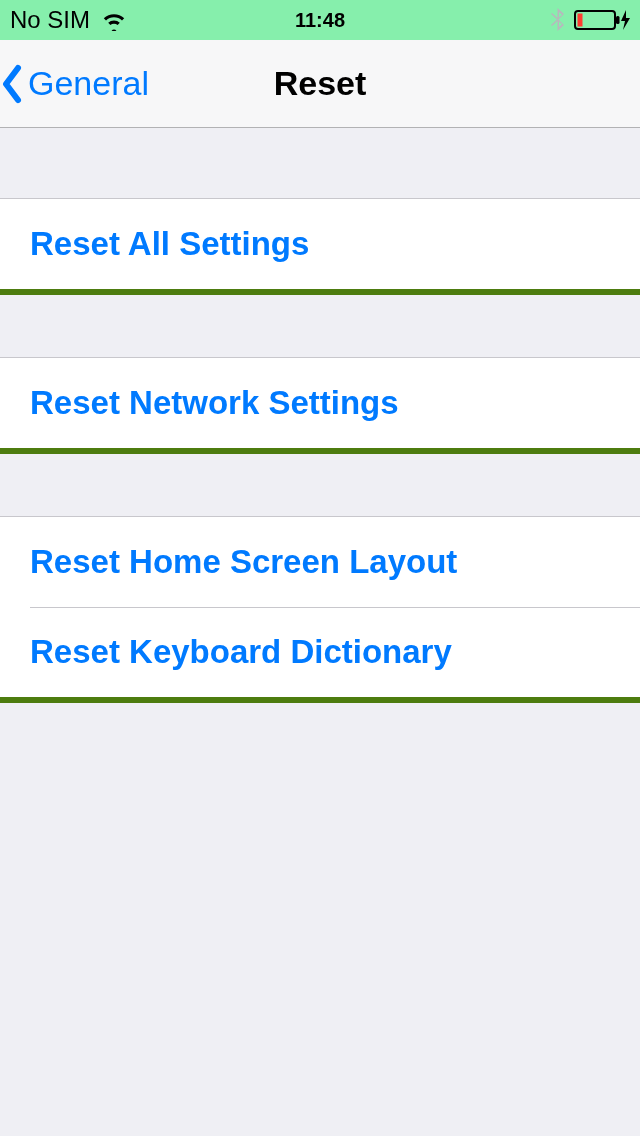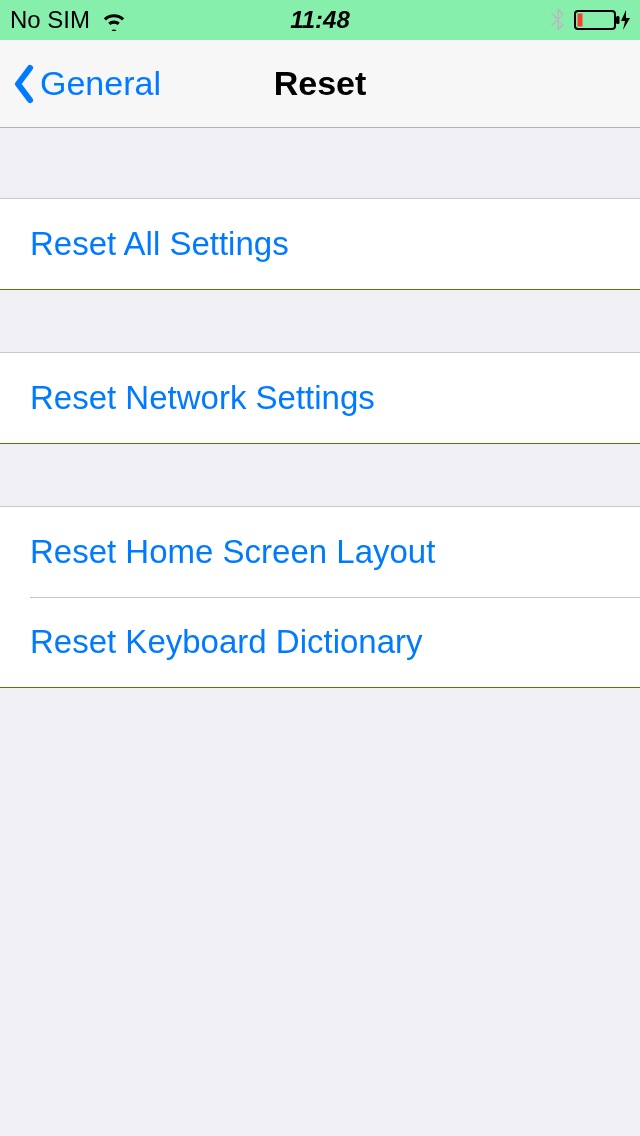--- a/index.html
+++ b/index.html
@@ -29,22 +29,21 @@
     .status-left {
       display: flex;
       align-items: center;
       gap: 10px;
     }
     .status-center {
       position: absolute;
       left: 50%;
       transform: translateX(-50%);
       font-weight: 600;
-      font-size: 24px;
-      font-style: italic;
+      font-size: 20px;
     }
     .status-right {
       display: flex;
       align-items: center;
       gap: 8px;
     }
     .wifi-icon, .bt-icon, .battery-icon {
       display: inline-flex;
       align-items: center;
     }
@@ -55,39 +54,39 @@
       border-bottom: 1px solid #b2b2b4;
       position: relative;
       display: flex;
       align-items: center;
     }
     .nav-back {
       display: flex;
       align-items: center;
       color: #007aff;
       font-size: 34px;
-      padding-left: 12px;
       cursor: pointer;
     }
     .nav-back svg {
       margin-right: 4px;
     }
     .nav-title {
       position: absolute;
       left: 50%;
       transform: translateX(-50%);
       font-size: 34px;
       font-weight: 700;
       color: #000;
     }
     
     .group {
       background: #fff;
       border-top: 1px solid #c8c7cc;
-      border-bottom: 1px solid #4d7c0f;
+      border-bottom: 6px solid #4d7c0f;
+      font-weight: bold;
     }
     .gap-top-lg { margin-top: 70px; }
     .gap-top-md { margin-top: 62px; }
     .row {
       height: 90px;
       display: flex;
       align-items: center;
       padding-left: 30px;
       font-size: 33px;
       color: #007aff;

